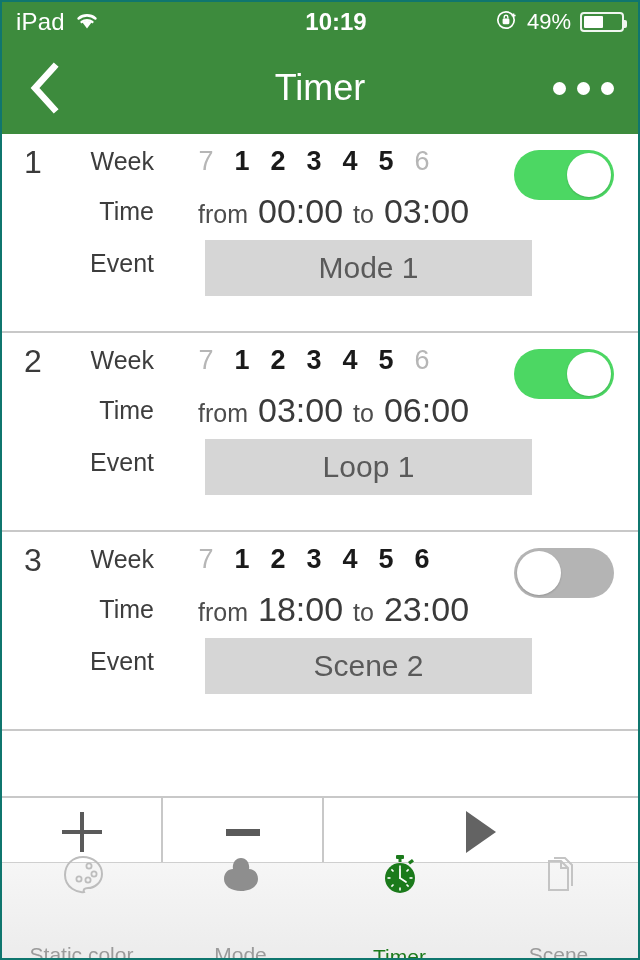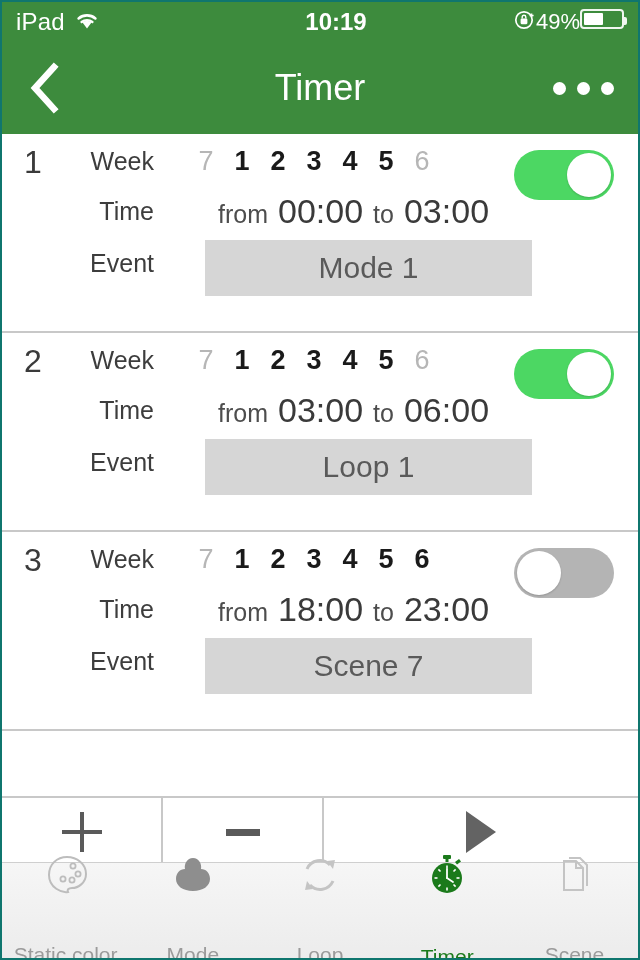--- a/index.html
+++ b/index.html
@@ -38,20 +38,22 @@
     left: 0; right: 0;
     text-align: center;
     font-size: 24px;
     font-weight: bold;
     pointer-events: none;
     padding-left: 32px;
   }
   .sb-right {
     margin-left: auto;
     display: flex;
+    align-items: center;
+    gap: 9px;
     z-index: 2;
   }
   .sb-pct { font-size: 22px; }
   .wifi-icon { display: block; }
   .battery {
     position: relative;
     width: 44px; height: 20px;
     border: 2px solid rgba(255,255,255,0.92);
     border-radius: 4px;
     box-sizing: border-box;
@@ -167,21 +169,21 @@
     width: 36px;
     text-align: center;
     font-size: 27px;
     font-weight: bold;
     color: #1a1a1a;
     cursor: pointer;
   }
   .week-day.off { color: #b6b6b6; font-weight: normal; }
   .time-wrap {
     position: absolute;
-    left: 216px;
+    left: 196px;
     top: 0;
     display: flex;
     align-items: baseline;
     line-height: 46px;
   }
   .time-small {
     font-size: 25px;
     color: #4d4d4d;
   }
   .time-big {
@@ -446,21 +448,21 @@
         <div class="time-wrap">
           <span class="time-small">from</span>
           <span class="time-big">18:00</span>
           <span class="time-small">to</span>
           <span class="time-big">23:00</span>
         </div>
       </div>
 
       <div class="field field-event">
         <div class="field-label">Event</div>
-        <div class="event-box">Scene 7</div>
+        <div class="event-box">Scene 2</div>
       </div>
 
       <div class="toggle off">
         <span class="toggle-knob"></span>
       </div>
     </div>
 
     <div class="empty-row"></div>
 
     <div class="control-bar">
@@ -493,31 +495,20 @@
 
     <div class="tab-item">
       <span class="tab-icon">
         <svg width="46" height="40" viewBox="0 0 46 40">
           <path d="M23 3 C29 3 32 9 31 14 C36 14 40 18 40 24 C40 31 33 36 23 36 C13 36 6 31 6 24 C6 18 10 14 15 14 C14 9 17 3 23 3 Z" fill="#8e8e8e"></path>
         </svg>
       </span>
       <span class="tab-label">Mode</span>
     </div>
 
-    <div class="tab-item">
-      <span class="tab-icon">
-        <svg width="46" height="40" viewBox="0 0 46 40">
-          <path d="M10 14 A14 14 0 0 1 33 10" stroke="#c4c4c4" stroke-width="3" fill="none"></path>
-          <path d="M36 14 L30 6 L38 5 Z" fill="#c4c4c4"></path>
-          <path d="M36 26 A14 14 0 0 1 13 30" stroke="#c4c4c4" stroke-width="3" fill="none"></path>
-          <path d="M10 26 L16 34 L8 35 Z" fill="#c4c4c4"></path>
-        </svg>
-      </span>
-      <span class="tab-label">Loop</span>
-    </div>
 
     <div class="tab-item active">
       <span class="tab-icon">
         <svg width="46" height="44" viewBox="0 0 46 44">
           <rect x="19" y="2" width="8" height="4" rx="1" fill="#1b7a1b"></rect>
           <rect x="21.5" y="5" width="3" height="4" fill="#1b7a1b"></rect>
           <path d="M31 9 l4 -3 l2 2.6 l-4 3 Z" fill="#1b7a1b"></path>
           <circle cx="23" cy="25" r="15" fill="#1b7a1b"></circle>
           <g stroke="#ffffff" stroke-width="1.6">
             <path d="M23 12.5 v3"></path>

